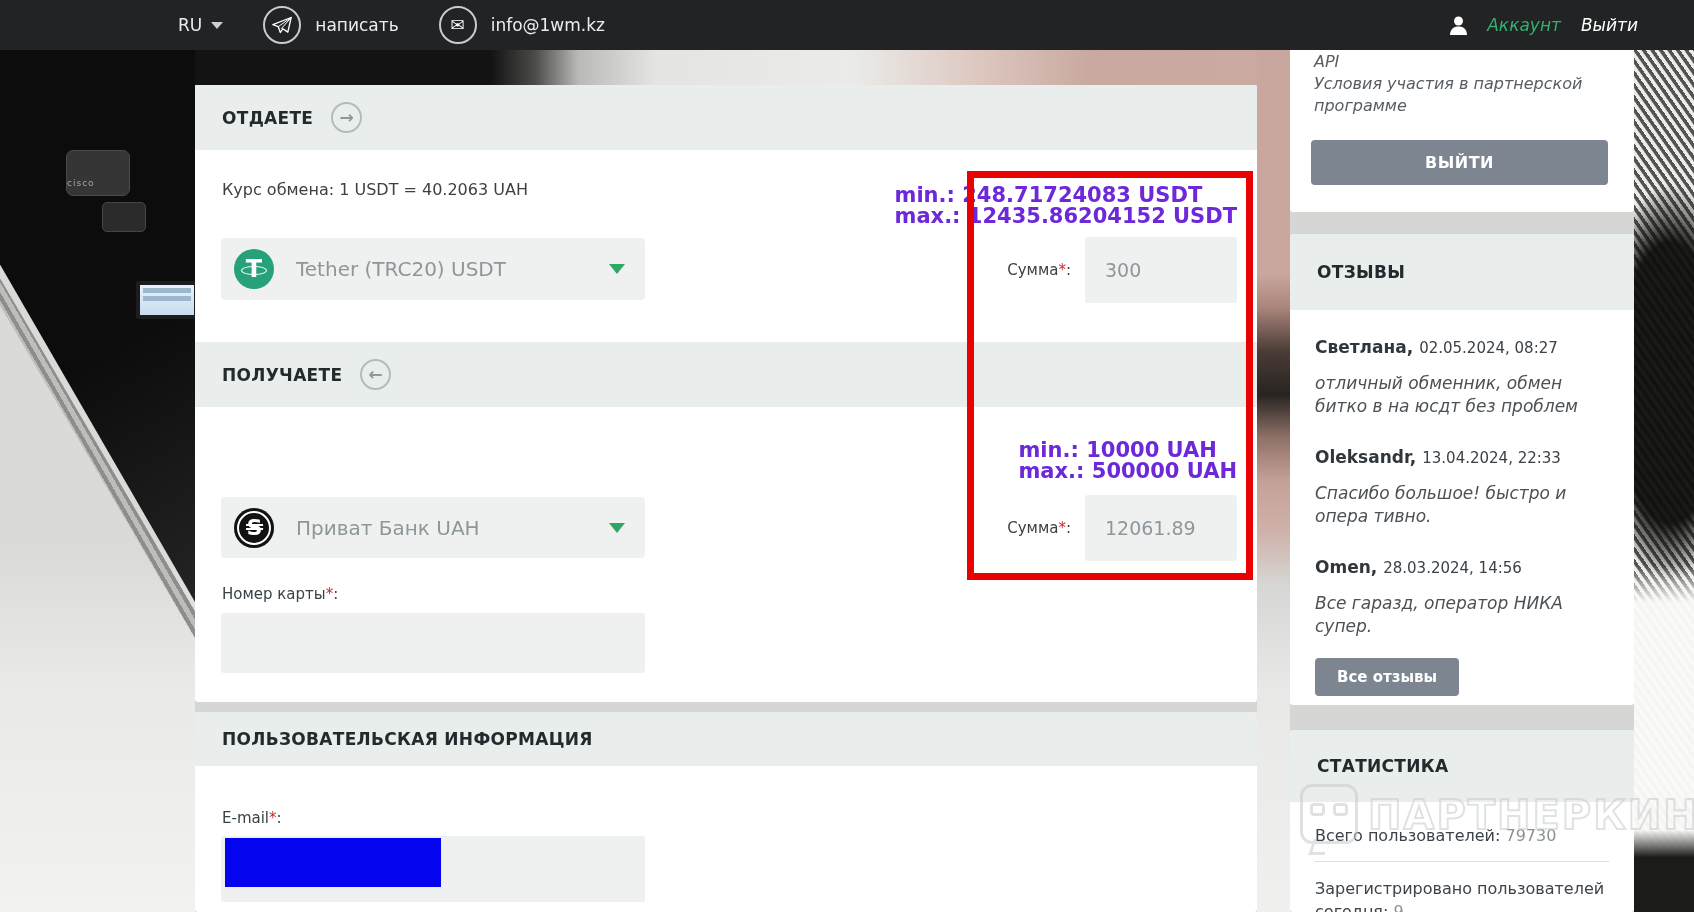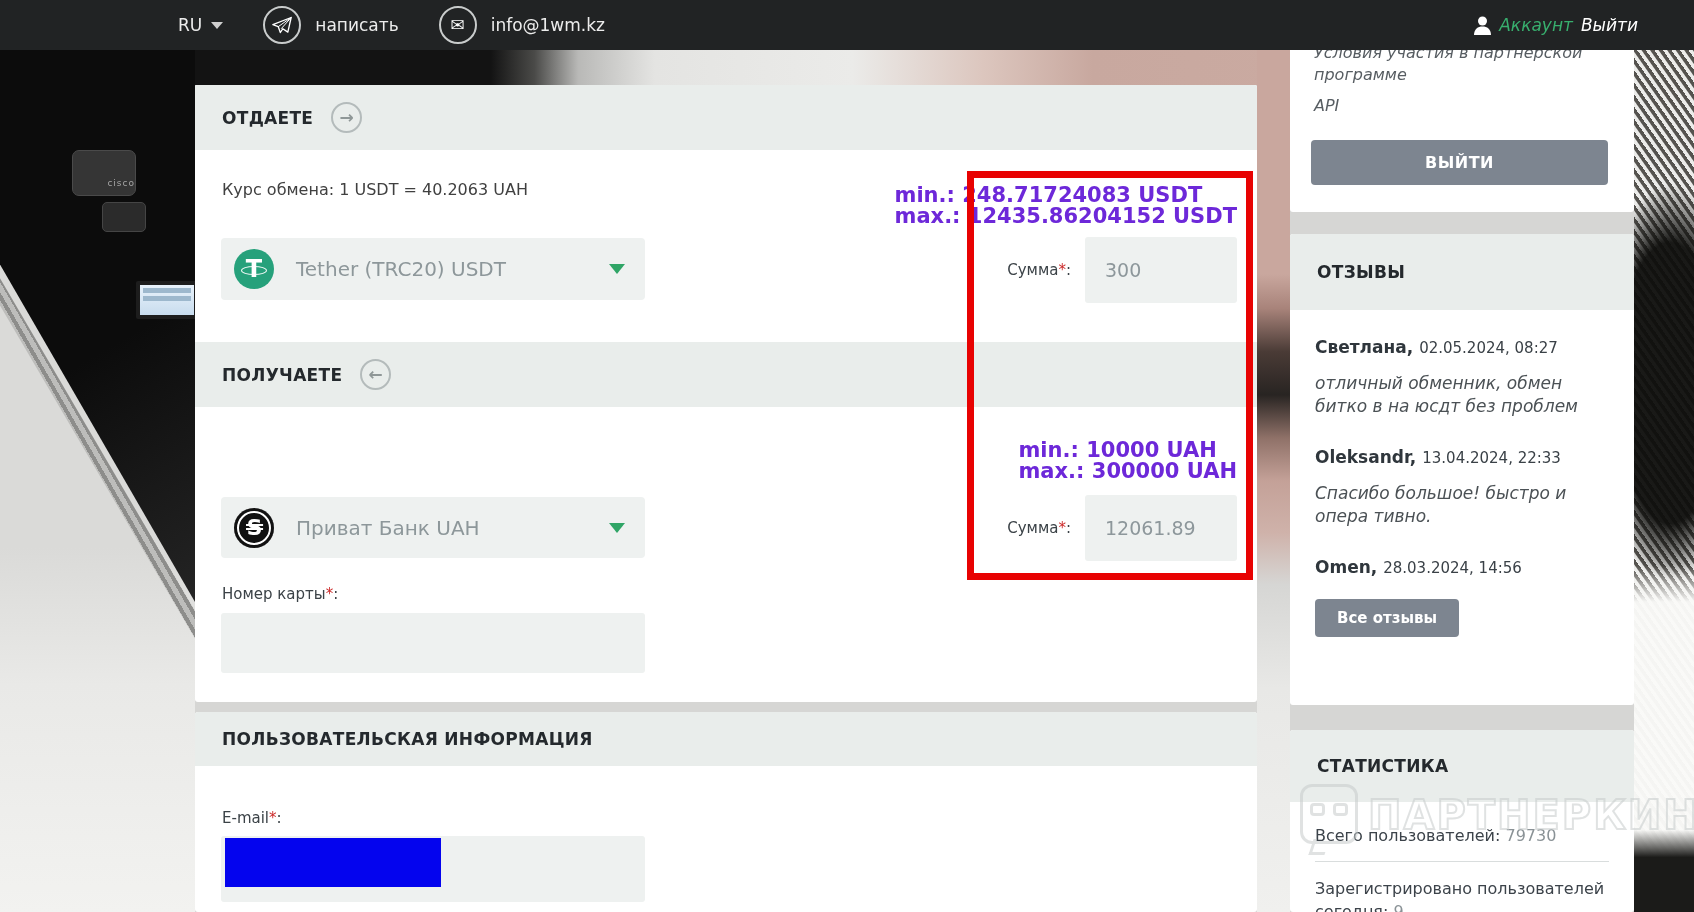--- a/index.html
+++ b/index.html
@@ -9,23 +9,23 @@
   
   .bg { position:absolute; z-index:0; }
   .bg-left { left:0; top:0; width:195px; height:912px;
     background:linear-gradient(#dadad8 0 60%, #e9e9e7 75%, #f2f2f0 100%); }
   .bg-left-ribbed { position:absolute; left:0; top:0; width:100%; height:100%;
     background:repeating-linear-gradient(60deg,#8d8d8b 0 4px,#bdbdbb 4px 9px);
     clip-path:polygon(0 30.5%, 100% 67%, 100% 70%, 0 33.5%); }
   .bg-left-black { position:absolute; left:0; top:0; width:100%; height:100%;
     background:linear-gradient(150deg,#0c0c0c 40%,#242424 70%,#3c3c3c 100%);
     clip-path:polygon(0 0, 100% 0, 100% 66%, 0 29%); }
-  .cisco-btn { position:absolute; left:72px; top:150px; width:64px; height:46px;
+  .cisco-btn { position:absolute; left:66px; top:150px; width:64px; height:46px;
     background:#353535; border:1px solid #4a4a4a; border-radius:7px;
-    color:#a5a5a5; font-size:9px; text-align:right; line-height:64px; letter-spacing:1px; }
+    color:#a5a5a5; font-size:9px; text-align:left; line-height:64px; letter-spacing:1px; }
   .mute-btn { position:absolute; left:102px; top:202px; width:44px; height:30px;
     background:#2b2b2b; border:1px solid #454545; border-radius:5px; }
   .device-screen { position:absolute; left:136px; top:281px; width:62px; height:38px;
     background:linear-gradient(#e8f2fb,#c8dcee); border:4px solid #1d1d1d; border-radius:2px; }
   .device-screen i { display:block; height:5px; margin:3px 3px 0 3px; background:#9db8cd; }
 
   .bg-topstrip { left:195px; top:50px; width:1095px; height:35px;
     background:linear-gradient(to right,#131313 0 27%,#4a4a48 31%,#b9b9b7 35%,#e4e4e2 42%,#ebebe9 60%,#dcc6be 72%,#c8a89f 82%,#caaaa1 100%); }
   .bg-midstrip { left:1257px; top:50px; width:33px; height:862px;
     background:linear-gradient(#c9a79e 0 26%,#a8837a 30%,#4a3b36 35%,#282422 40%,#8f7168 45%,#c4a198 50%,#cfb2aa 56%,#d6d6d4 62%,#e8e8e6 74%,#f0f0ee 100%); }
@@ -37,21 +37,21 @@
 
   
   .topbar { position:absolute; left:0; top:0; width:1694px; height:50px; background:#212324;
     z-index:10; display:flex; align-items:center; color:#ececec; font-size:17px; }
   .topbar .left { display:flex; align-items:center; gap:14px; margin-left:178px; }
   .lang { display:flex; align-items:center; gap:9px; cursor:pointer; }
   .caret-dn { width:0; height:0; border-left:6px solid transparent; border-right:6px solid transparent;
     border-top:7px solid #cfcfcf; }
   .circle-ic { width:38px; height:38px; border:2px solid #c9cccc; border-radius:50%;
     display:flex; align-items:center; justify-content:center; color:#fff; font-size:17px; margin-left:26px; }
-  .topbar .right { margin-left:auto; margin-right:56px; display:flex; align-items:center; gap:8px;
+  .topbar .right { margin-left:auto; margin-right:56px; display:flex; align-items:center; gap:20px;
     font-style:italic; font-size:17px; }
   .acct { color:#38af6e; }
   .logout-link { color:#fff; }
 
   
   .panel { position:absolute; background:#fff; border-radius:3px; z-index:2; }
   .sect-head { background:#e9edeb; display:flex; align-items:center; padding-left:27px;
     font-weight:bold; font-size:17px; color:#24292d; letter-spacing:.3px; border-radius:3px 3px 0 0; }
   .arrow-circle { width:31px; height:31px; border:2px solid #b4bbbb; border-radius:50%;
     color:#8f9797; font-size:17px; line-height:27px; text-align:center; margin-left:18px; cursor:pointer; }
@@ -211,21 +211,21 @@
     <input class="amount-input" type="text" value="300" style="">
   </div>
 
   <div class="sect-head head-receive">
     <span>ПОЛУЧАЕТЕ</span>
     <span class="arrow-circle">←</span>
   </div>
 
   <div class="minmax mm2">
     <div>min.: 10000 UAH</div>
-    <div>max.: 300000 UAH</div>
+    <div>max.: 500000 UAH</div>
   </div>
 
   <div class="select-box sel-privat">
     <span class="coin-ic privat-ic">
       <span class="flip">₴</span>
     </span>
     <span class="sel-label">Приват Банк UAH</span>
     <span class="caret-green"></span>
   </div>
 
@@ -243,35 +243,36 @@
     <span>ПОЛЬЗОВАТЕЛЬСКАЯ ИНФОРМАЦИЯ</span>
   </div>
   <div class="email-label"><span>E-mail</span><span class="req">*</span><span>:</span></div>
   <input class="email-input" type="text" style="">
   <div class="censor"></div>
 </div>
 
 <div class="red-frame"></div>
 
 <div class="panel sb sb-account">
+  <div class="sb-link api">API</div>
   <div class="sb-link">Условия участия в партнерской программе</div>
-  <div class="sb-link api">API</div>
   <button class="btn logout-btn">ВЫЙТИ</button>
 </div>
 
 <div class="panel sb sb-reviews">
   <div class="sect-head">
     <span>ОТЗЫВЫ</span>
   </div>
   <div class="rev-body">
     <div class="rev-name"><span>Светлана,</span> <span class="rev-date">02.05.2024, 08:27</span></div>
     <div class="rev-text">отличный обменник, обмен битко в на юсдт без проблем</div>
     <div class="rev-name"><span>Oleksandr,</span> <span class="rev-date">13.04.2024, 22:33</span></div>
     <div class="rev-text">Спасибо большое! быстро и опера тивно.</div>
     <div class="rev-name"><span>Omen,</span> <span class="rev-date">28.03.2024, 14:56</span></div>
+    <div class="rev-text">Все гаразд, оператор НИКА супер.</div>
     <button class="btn all-reviews-btn">Все отзывы</button>
   </div>
 </div>
 
 <div class="panel sb sb-stats">
   <div class="sect-head">
     <span>СТАТИСТИКА</span>
   </div>
   <div class="stats-body">
     <div><span>Всего пользователей:</span> <span class="stat-value">79730</span></div>

